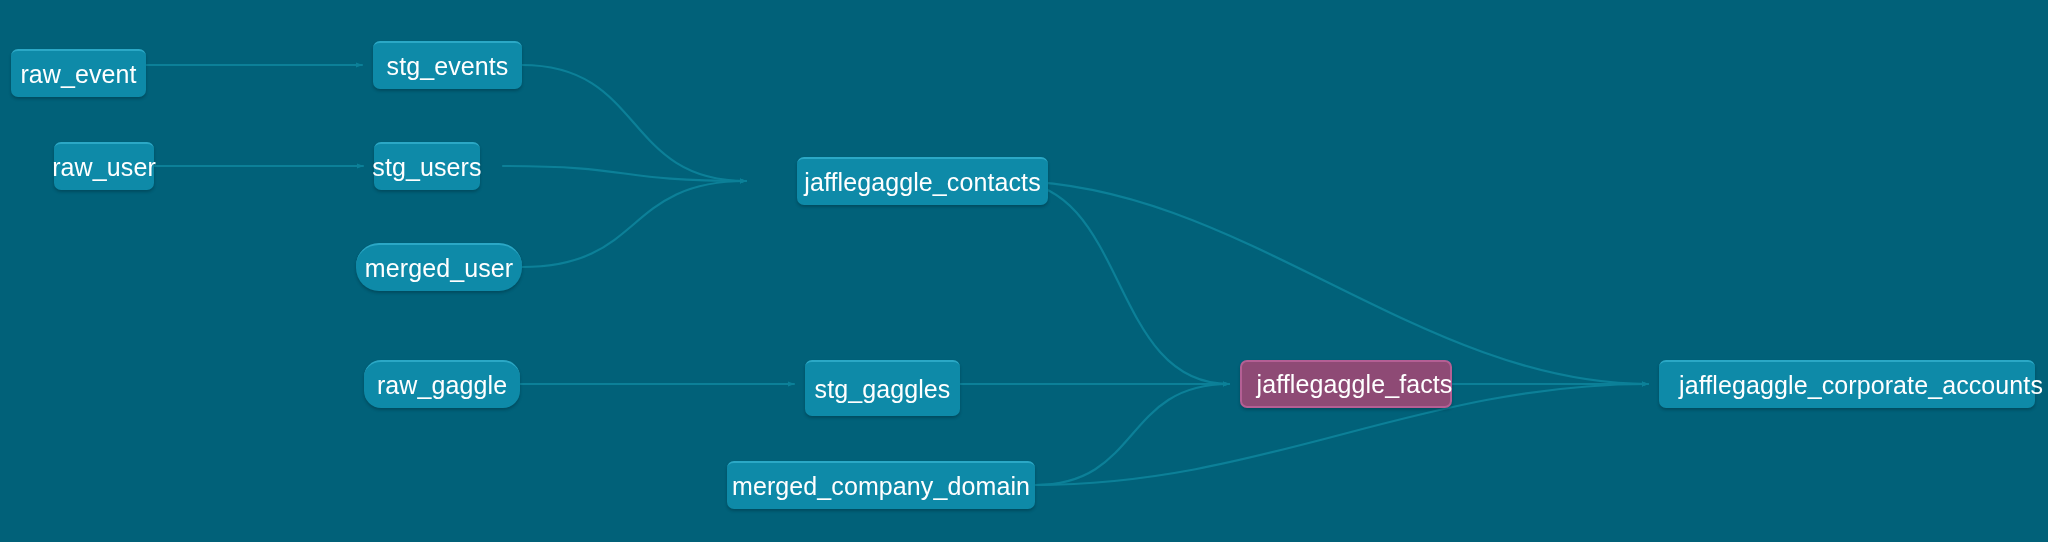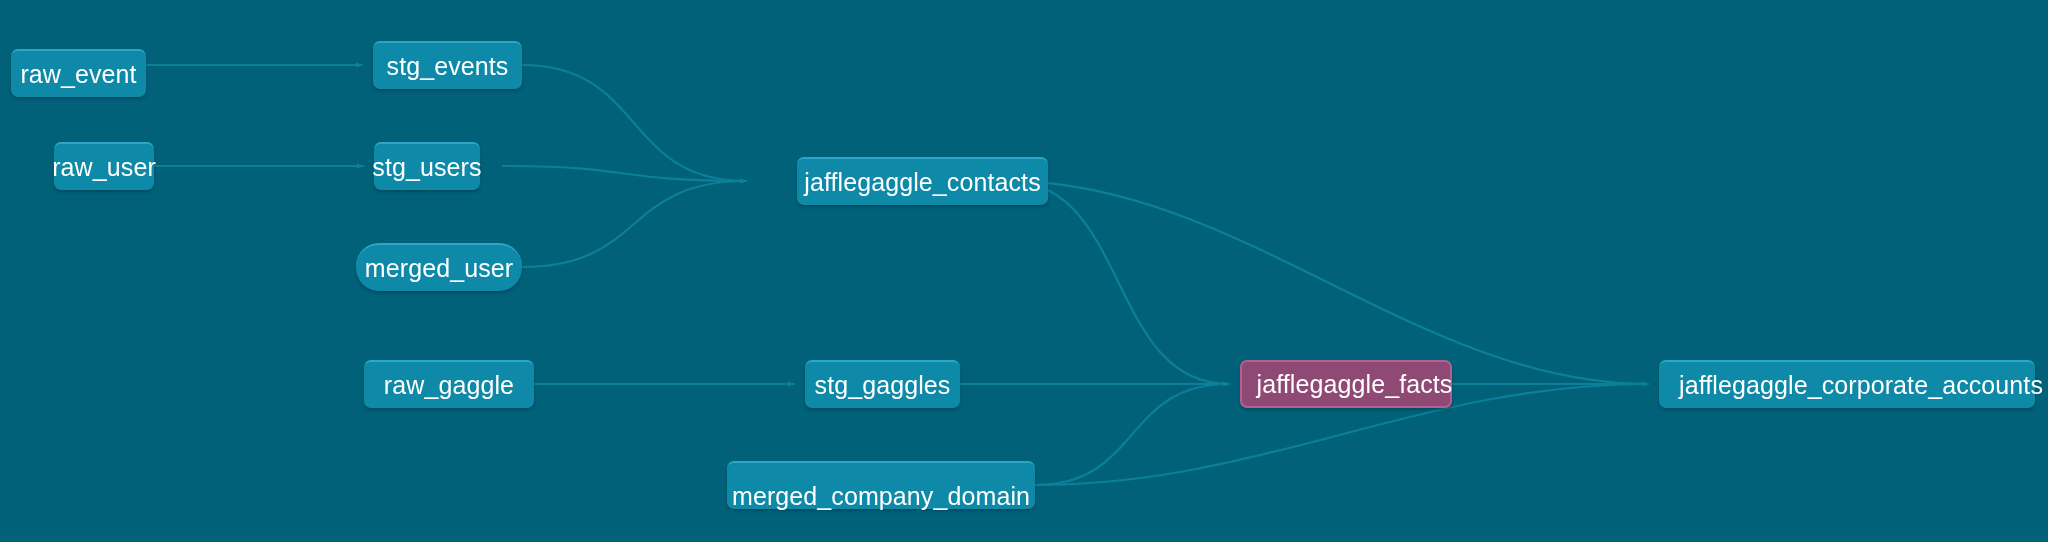--- a/index.html
+++ b/index.html
@@ -71,39 +71,39 @@
       <path d="M 1452 384 C 1559.8 384, 1540.2 384, 1648 384" fill="none" stroke="#0c8098" stroke-width="2.2" stroke-linecap="round" marker-end="url(#arrowhead)"></path>
       <path d="M 1035 485 C 1265 485, 1418 384, 1648 384" fill="none" stroke="#0c8098" stroke-width="2.2" stroke-linecap="round" marker-end="url(#arrowhead)"></path>
     </svg>
   <div id="node-layer">
       <div class="node" style="left: 11px; top: 49px; width: 135px; height: 48px;">
         <span class="node-label">raw_event</span>
       </div>
       <div class="node" style="left: 22px; top: 142px; width: 100px; height: 48px; margin-left: 32px;">
         <span class="node-label">raw_user</span>
       </div>
-      <div class="node" style="left: 364px; top: 360px; width: 170px; height: 48px;">
+      <div class="node" style="left: 364px; top: 360px; width: 156px; height: 48px; border-radius: 17px;">
         <span class="node-label">raw_gaggle</span>
       </div>
       <div class="node" style="left: 373px; top: 41px; width: 149px; height: 48px; justify-content: center;">
         <span class="node-label">stg_events</span>
       </div>
       <div class="node" style="left: 374px; top: 142px; width: 106px; height: 48px;">
         <span class="node-label">stg_users</span>
       </div>
       <div class="node" style="left: 356px; top: 243px; width: 166px; height: 48px; border-radius: 23px;">
         <span class="node-label">merged_user</span>
       </div>
-      <div class="node" style="left: 805px; top: 360px; width: 155px; height: 48px;">
+      <div class="node" style="left: 805px; top: 360px; width: 155px; height: 56px;">
         <span class="node-label">stg_gaggles</span>
       </div>
       <div class="node" style="left: 757px; top: 157px; width: 251px; height: 48px; margin-left: 40px;">
         <span class="node-label">jafflegaggle_contacts</span>
       </div>
-      <div class="node" style="left: 727px; top: 461px; width: 308px; height: 48px; align-items: flex-end;">
+      <div class="node" style="left: 727px; top: 461px; width: 308px; height: 48px;">
         <span class="node-label">merged_company_domain</span>
       </div>
       <div class="node highlight" style="left: 1240px; top: 360px; width: 212px; height: 48px; padding-left: 17px;">
         <span class="node-label">jafflegaggle_facts</span>
       </div>
       <div class="node" style="left: 1659px; top: 360px; width: 376px; height: 48px; padding-left: 28px;">
         <span class="node-label">jafflegaggle_corporate_accounts</span>
       </div>
     </div>
 </div>

